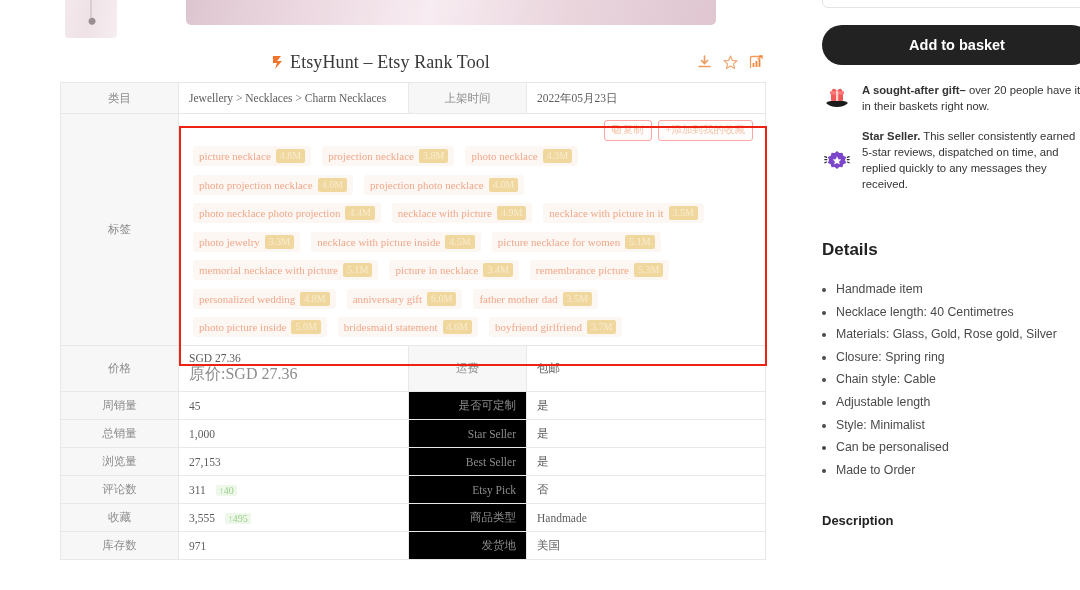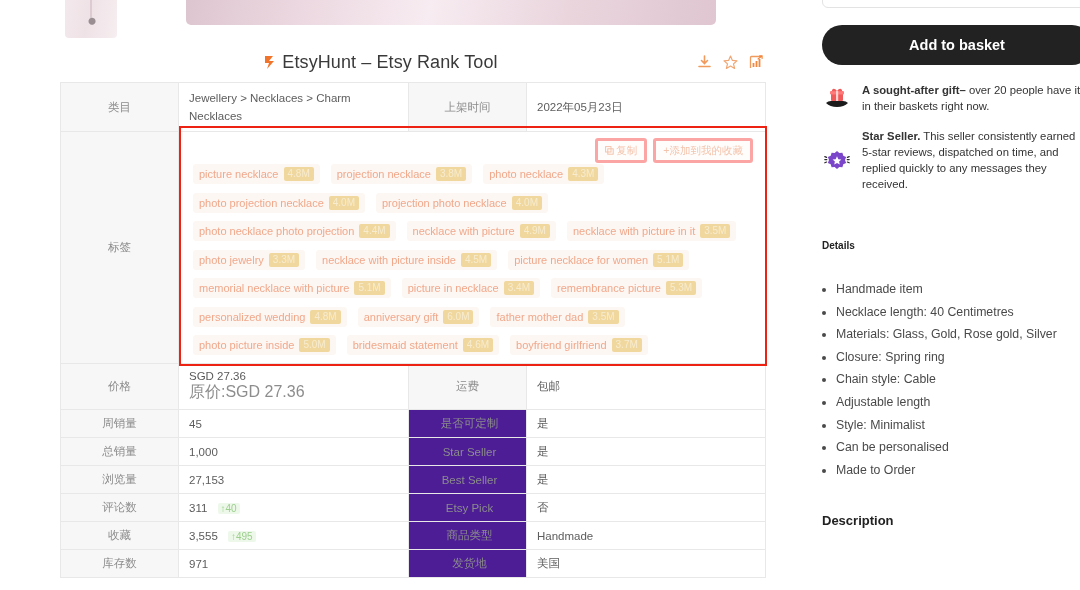--- a/index.html
+++ b/index.html
@@ -5,21 +5,21 @@
   * { box-sizing: border-box; margin: 0; padding: 0; }
   html, body {
     width: 1080px; height: 590px;
     background: #ffffff;
     font-family: "Liberation Sans", sans-serif;
     overflow: hidden;
   }
   #root { position: relative; width: 1080px; height: 590px; background: #fff; }
 
   
-  #left-pane { position: absolute; left: 0; top: 0; width: 810px; height: 426px; background: #fff; }
+  #left-pane { position: absolute; left: 0; top: 0; width: 810px; height: 426px; background: #fff; font-family: Liberation Serif, serif; }
 
   .thumb-strip { position: absolute; left: 65px; top: -6px; width: 52px; height: 44px;
     border-radius: 4px; overflow: hidden; }
   .thumb-img { width: 100%; height: 100%;
     background:
       radial-gradient(circle at 52% 62%, #9b8e92 0 3px, rgba(155,142,146,0) 4px),
       linear-gradient(100deg, #f3e9ec 0%, #efe2e6 45%, #f6eef0 100%);
     position: relative; }
   .thumb-img::after { content:""; position:absolute; left:50%; top:2px; width:1px; height:22px;
     background:#c6b6ba; transform: translateX(-0.5px); }
@@ -35,32 +35,32 @@
   .eh-logo { display:inline-block; vertical-align:-3px; width: 17px; height: 17px; margin-right: 3px; }
   .eh-icons { position: absolute; right: 0; top: 2px; display: flex; gap: 9px; align-items: center; }
   .eh-icons svg { display: block; }
 
   
   .tbl { position: absolute; left: 60px; top: 82px; width: 705px;
     border: 1px solid #e8e8e8; border-collapse: collapse; table-layout: fixed; }
   .tbl td { border: 1px solid #e8e8e8; font-size: 11.5px; color: #5d5d5d;
     padding: 6px 10px; vertical-align: middle; }
   td.lbl { background: #f7f7f7; color: #8c8c8c; text-align: center; }
-  td.lbl-left { background: #4c1d95; color: #8c8c8c; text-align: center; padding-left: 14px; }
+  td.lbl-left { background: #000000; color: #8c8c8c; text-align: right; padding-left: 14px; }
   .c1 { width: 118px; } .c2 { width: 230px; } .c3 { width: 118px; } .c4 { width: 239px; }
   .brd { line-height: 18px; color: #6a6a6a; }
   .val-orange { color: #e8833a; margin-top: 44px; }
   .val-dark { color: #5a5a5a; }
   .delta { color: #9ccf8e; font-size: 10px; background: #eef8ea; padding: 0 3px; border-radius: 2px; margin-left: 7px; }
   .price-old { color: #8d8d8d; font-size: 16px; display:block; }
 
   
   .tags-cell { height: 232px; vertical-align: top; padding: 6px 12px 8px 14px !important; position: relative; }
   .tags-actions { position: absolute; right: 12px; top: 6px; display: flex; gap: 6px; }
-  .pill-btn { border: 3px solid #fca5a5; border-radius: 3px; color: #f3c3ab;
+  .pill-btn { border: 1px solid #fca5a5; border-radius: 3px; color: #f3c3ab;
     font-size: 10.5px; padding: 2px 7px; background: #fffdfc; white-space: nowrap; line-height: 14px; }
   .pill-btn .cp-ic { display:inline-block; vertical-align:-1px; margin-right:2px; }
   .tag-rows { margin-top: 26px; display: flex; flex-direction: column; gap: 8.5px; }
   .tag-row { display: flex; align-items: center; gap: 11px; flex-wrap: nowrap; }
   .tag { display: inline-flex; align-items: center; gap: 5px;
     background: #fdf7f3; border-radius: 3px; padding: 3px 6px;
     font-size: 11px; color: #f0a88b; white-space: nowrap; }
   .tag .cnt { background: #f0d79e; color: #f7eccf; border-radius: 2px;
     font-size: 10px; padding: 1px 4px; line-height: 12px; }
 
@@ -78,21 +78,21 @@
     border: 1px solid #e3e3e3; border-radius: 6px; background: #fff; }
   .basket-btn { position: absolute; left: 12px; top: 25px; width: 270px; height: 40px;
     background: #222222; color: #fff; border: none; border-radius: 24px;
     font-size: 14.5px; font-weight: bold; cursor: pointer; }
   .promo { position: absolute; left: 12px; width: 262px; display: flex; gap: 10px; }
   .promo-gift { top: 82px; }
   .promo-star { top: 128px; }
   .promo-ic { width: 30px; flex: 0 0 30px; display:flex; align-items:center; justify-content:center; }
   .promo-tx { font-size: 11.3px; line-height: 16px; color: #333; }
   .promo-tx b { font-weight: bold; }
-  .det-h { position: absolute; left: 12px; top: 240px; font-size: 10px; font-weight: bold; color: #222; }
+  .det-h { position: absolute; left: 12px; top: 240px; font-size: 17px; font-weight: bold; color: #222; }
   .det-list { position: absolute; left: 26px; top: 278px; width: 278px;
     font-size: 12.3px; line-height: 22.6px; color: #4a4a4a; }
   .det-list li { white-space: nowrap; }
   .desc-h { position: absolute; left: 12px; top: 513px; font-size: 13px; font-weight: bold; color: #222; }
   .why { position: absolute; left: 12px; top: 557px; font-size: 11px; color: #6f6f6f;
     letter-spacing: 2.4px; }
 </style>
 </head>
 <body>
 

